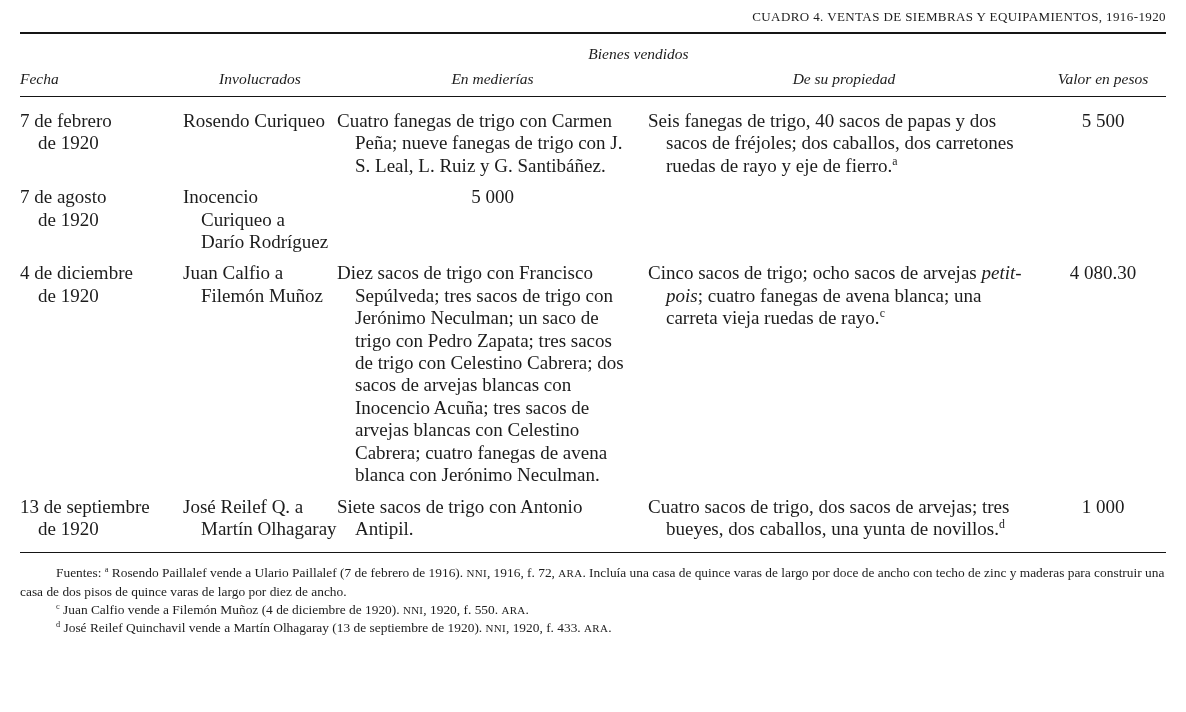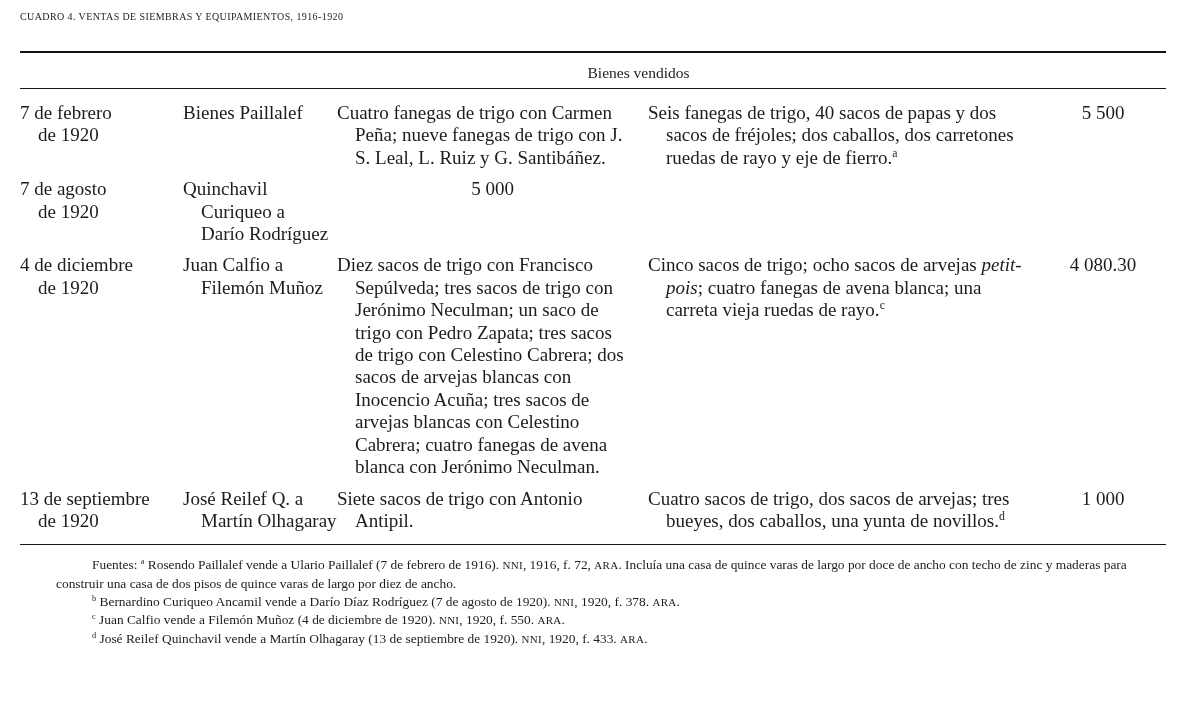--- a/index.html
+++ b/index.html
@@ -4,38 +4,39 @@
 <style>
   html,body{margin:0;padding:0;background:#ffffff;}
   body{
     width:1186px;height:712px;overflow:hidden;
     font-family:"Liberation Serif","DejaVu Serif",serif;
     color:#1c1c1c;
     -webkit-font-smoothing:antialiased;
   }
   .page{padding:6px 20px 0 20px;}
   .title{
-    text-align:left;
-    font-size:10px;
+    text-align:right;
+    font-size:13px;
     line-height:22px;
     letter-spacing:0.4px;
-    margin-bottom:23px;
+    margin-bottom:4px;
     white-space:nowrap;
   }
   .rule{border:0;border-top:2px solid #151515;height:0;margin:0;}
   .rule.thin{border-top-width:1.5px;}
   .grid{
     display:grid;
     grid-template-columns:163px 154px 311px 392px 126px;
     align-items:start;
   }
   .thead{padding-top:10px;}
   .group-row .group-label{
     grid-column:3 / 5;
     text-align:center;
+    font-style:italic;
     font-size:15.5px;
     line-height:20px;
     position:relative;
     left:-50px;
     margin-bottom:5px;
   }
   .hrow{margin-bottom:7px;}
   .hcell{
     font-style:italic;
     font-size:15.5px;
@@ -56,66 +57,73 @@
   }
   .cell .cont{padding-left:18px;}
   .cell.val{text-align:center;}
   sup{
     font-size:0.62em;
     vertical-align:super;
     line-height:0;
   }
   em{font-style:italic;}
   .sc{font-size:0.82em;letter-spacing:0.3px;}
-  .footnotes{padding-top:11px;margin-left:36px;}
+  .footnotes{padding-top:11px;}
   p.fnote{
     margin:0;
     font-size:13.4px;
     line-height:17.6px;
     text-indent:36px;
   }
 </style>
 </head>
 <body>
 
 <div class="page">
 
   <div class="title">CUADRO 4. VENTAS DE SIEMBRAS Y EQUIPAMIENTOS, 1916-1920</div>
 
   <hr class="rule">
 
   <div class="thead">
     <div class="grid group-row">
       <div class="group-label">Bienes vendidos</div>
     </div>
+    <div class="grid hrow">
+      <div class="hcell">Fecha</div>
+      <div class="hcell center">Involucrados</div>
+      <div class="hcell center">En medierías</div>
+      <div class="hcell center">De su propiedad</div>
+      <div class="hcell center">Valor en pesos</div>
+    </div>
   </div>
 
   <hr class="rule thin">
 
   <div class="tbody">
   <div class="grid trow">
     <div class="cell lines">
           <div>7 de febrero</div>
           <div class="cont">de 1920</div>
         </div>
     <div class="cell lines">
-          <div>Bienes Paillalef</div>
+          <div>Rosendo Curiqueo</div>
         </div>
     <div class="cell hang"><span>Cuatro fanegas de trigo con Carmen Peña; nueve fanegas de trigo con J. S. Leal, L. Ruiz y G. Santibáñez.</span></div>
     <div class="cell hang"><span>Seis fanegas de trigo, 40 sacos de papas y dos sacos de fréjoles; dos caballos, dos carretones ruedas de rayo y eje de fierro.</span><sup>a</sup></div>
     <div class="cell val">5 500</div>
   </div>
 
   <div class="grid trow">
     <div class="cell lines">
           <div>7 de agosto</div>
           <div class="cont">de 1920</div>
         </div>
     <div class="cell lines">
-          <div>Quinchavil</div>
+          <div>Inocencio</div>
           <div class="cont">Curiqueo a</div>
           <div class="cont">Darío Rodríguez</div>
         </div>
     <div class="cell val">5 000</div>
   </div>
 
   <div class="grid trow">
     <div class="cell lines">
           <div>4 de diciembre</div>
           <div class="cont">de 1920</div>
@@ -141,18 +149,17 @@
     <div class="cell hang"><span>Siete sacos de trigo con Antonio Antipil.</span></div>
     <div class="cell hang"><span>Cuatro sacos de trigo, dos sacos de arvejas; tres bueyes, dos caballos, una yunta de novillos.</span><sup>d</sup></div>
     <div class="cell val">1 000</div>
   </div>
 </div>
 
   <hr class="rule thin">
 
   <div class="footnotes">
       <p class="fnote"><span>Fuentes: </span><sup>a</sup><span> Rosendo Paillalef vende a Ulario Paillalef (7 de febrero de 1916). </span><span class="sc">NNI</span><span>, 1916, f. 72, </span><span class="sc">ARA</span><span>. Incluía una casa de quince varas de largo por doce de ancho con techo de zinc y maderas para construir una casa de dos pisos de quince varas de largo por diez de ancho.</span></p>
-      <p class="fnote"><sup>b</sup><span> Bernardino Curiqueo Ancamil vende a Darío Díaz Rodríguez (7 de agosto de 1920). </span><span class="sc">NNI</span><span>, 1920, f. 378. </span><span class="sc">ARA</span><span>.</span></p>
       <p class="fnote"><sup>c</sup><span> Juan Calfio vende a Filemón Muñoz (4 de diciembre de 1920). </span><span class="sc">NNI</span><span>, 1920, f. 550. </span><span class="sc">ARA</span><span>.</span></p>
       <p class="fnote"><sup>d</sup><span> José Reilef Quinchavil vende a Martín Olhagaray (13 de septiembre de 1920). </span><span class="sc">NNI</span><span>, 1920, f. 433. </span><span class="sc">ARA</span><span>.</span></p>
     </div>
 
 </div>
 
 </body></html>

